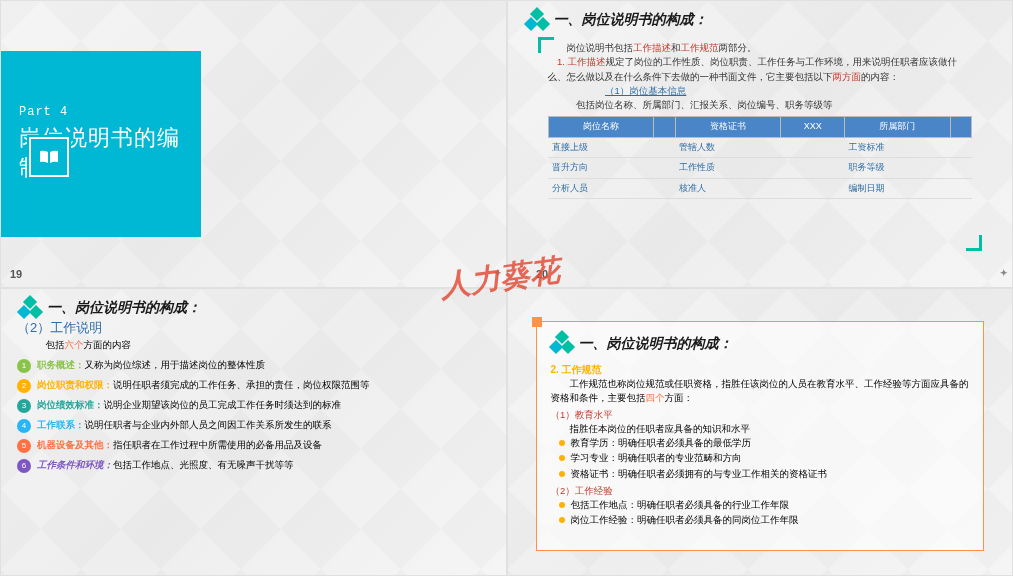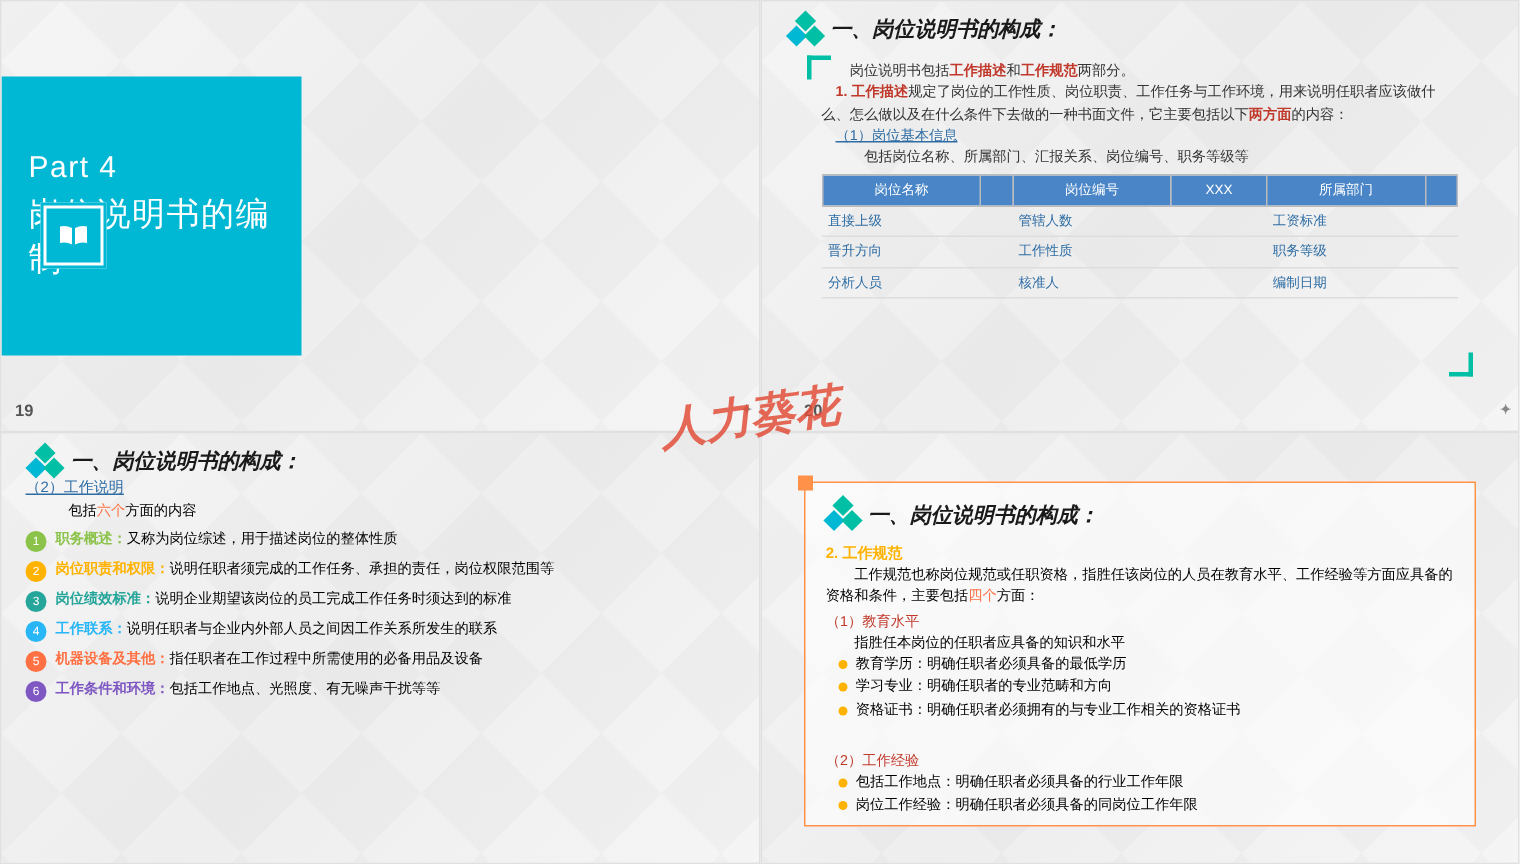--- a/index.html
+++ b/index.html
@@ -42,21 +42,21 @@
       position: absolute;
       left: 0; top: 50px; bottom: 50px;
       width: 200px;
       background: #00b8d4;
       display: flex;
       flex-direction: column;
       justify-content: center;
       padding-left: 18px;
       color: #fff;
     }
-    .s1 .part { font-size: 20px; letter-spacing: 1px; margin-bottom: 4px; font-family: Liberation Sans, sans-serif; }
+    .s1 .part { font-size: 12px; letter-spacing: 1px; margin-bottom: 4px; font-family: Liberation Mono, monospace; }
     .s1 .title { font-size: 22px; letter-spacing: 1px; }
     .s1 .book-icon {
       position: absolute;
       left: 18px; top: 160px;
       width: 44px; height: 44px;
       border: 2px solid #00b8d4;
       background: #fff;
       display: flex; align-items: center; justify-content: center;
     }
     .s1 .book-icon .inner {
@@ -82,49 +82,49 @@
 
     
     .s2 .corner-tl, .s2 .corner-br {
       position: absolute;
       width: 16px; height: 16px;
       border: 3px solid #00bfa5;
     }
     .s2 .corner-tl { top: 36px; left: 30px; border-right: none; border-bottom: none; }
     .s2 .corner-br { bottom: 36px; right: 30px; border-left: none; border-top: none; }
     .s2 .content { position: absolute; top: 40px; left: 40px; right: 40px; font-size: 9.5px; line-height: 1.5; color: #333; }
-    .s2 .red { color: #c0392b; font-weight: bold; }
-    .s2 .blue-u { color: #2e6da4; text-decoration: underline; }
+    .s2 .red { color: #c0392b; font-weight: normal; }
+    .s2 .blue-u { color: #2e6da4; text-decoration: underline; margin-left: 48px; }
     .s2 table { border-collapse: collapse; width: 100%; margin-top: 4px; font-size: 9px; }
     .s2 th { background: #4a86c7; color: #fff; padding: 3px 4px; text-align: center; font-weight: normal; border: 1px solid #bbb; }
     .s2 td { padding: 3px 4px; color: #2e6da4; border-bottom: 1px solid #ddd; }
 
     
     .s3 .content { position: absolute; top: 30px; left: 16px; right: 16px; font-size: 9.5px; line-height: 1.45; }
-    .s3 .sub { color: #2e6da4; text-decoration: underline; font-size: 10px; }
+    .s3 .sub { color: #2e6da4; font-size: 13px; }
     .s3 .nlist { margin-top: 6px; }
     .s3 .item { display: flex; align-items: flex-start; gap: 6px; margin-bottom: 5px; }
     .s3 .num {
       width: 14px; height: 14px; border-radius: 50%;
       color: #fff; font-size: 8px; display: flex; align-items: center; justify-content: center;
       flex-shrink: 0; margin-top: 1px;
     }
     .s3 .c1 { background: #8bc34a; }
     .s3 .c2 { background: #ffb300; }
     .s3 .c3 { background: #26a69a; }
     .s3 .c4 { background: #29b6f6; }
     .s3 .c5 { background: #ff7043; }
     .s3 .c6 { background: #7e57c2; }
     .s3 .label { font-weight: bold; margin-top: 12px; }
     .s3 .l1 { color: #8bc34a; }
     .s3 .l2 { color: #ffb300; }
     .s3 .l3 { color: #26a69a; }
     .s3 .l4 { color: #29b6f6; }
     .s3 .l5 { color: #ff7043; }
-    .s3 .l6 { color: #7e57c2; }
+    .s3 .l6 { color: #7e57c2; font-style: italic; }
     .orange-hi { color: #ff7043; }
 
     
     .s4 .box {
       position: absolute; top: 32px; left: 28px; right: 28px; bottom: 24px;
       border: 1.5px solid #ff9248;
       background: rgba(255,255,255,0.6);
       padding: 10px 14px;
       font-size: 9.5px; line-height: 1.5;
     }
@@ -199,21 +199,21 @@
     <div class="content">
       <p class="indent"><span>岗位说明书包括</span><span class="red">工作描述</span><span>和</span><span class="red">工作规范</span><span>两部分。</span></p>
       <p style="text-indent:1em"><span class="red">1. 工作描述</span><span>规定了岗位的工作性质、岗位职责、工作任务与工作环境，用来说明任职者应该做什么、怎么做以及在什么条件下去做的一种书面文件，它主要包括以下</span><span class="red">两方面</span><span>的内容：</span></p>
       <p style="text-indent:1em"><span class="blue-u">（1）岗位基本信息</span></p>
       <p style="text-indent:3em">包括岗位名称、所属部门、汇报关系、岗位编号、职务等级等</p>
       <table>
         <tbody>
             <tr>
           <th>岗位名称</th>
               <th></th>
-          <th>岗位编号</th>
+          <th>资格证书</th>
               <th>XXX</th>
           <th>所属部门</th>
               <th></th>
         </tr>
         <tr>
               <td>直接上级</td>
               <td></td>
               <td>管辖人数</td>
               <td></td>
               <td>工资标准</td>
@@ -294,21 +294,21 @@
       </div>
       <div class="sec-title">2. 工作规范</div>
       <p style="text-indent:2em"><span>工作规范也称岗位规范或任职资格，指胜任该岗位的人员在教育水平、工作经验等方面应具备的资格和条件，主要包括</span><span class="orange-hi">四个</span><span>方面：</span></p>
       <p style="margin-top:2px"><span class="red2">（1）教育水平</span></p>
       <p style="text-indent:2em">指胜任本岗位的任职者应具备的知识和水平</p>
       <ul>
         <li>教育学历：明确任职者必须具备的最低学历</li>
         <li>学习专业：明确任职者的专业范畴和方向</li>
         <li>资格证书：明确任职者必须拥有的与专业工作相关的资格证书</li>
       </ul>
-      <p style="margin-top:20px"><span class="red2">（2）工作经验</span></p>
+      <p style="margin-top:3px"><span class="red2">（2）工作经验</span></p>
       <ul>
         <li>包括工作地点：明确任职者必须具备的行业工作年限</li>
         <li>岗位工作经验：明确任职者必须具备的同岗位工作年限</li>
       </ul>
     </div>
   </div>
 </div>
 
 <div class="page-row r1">
   <span class="n19">19</span>

